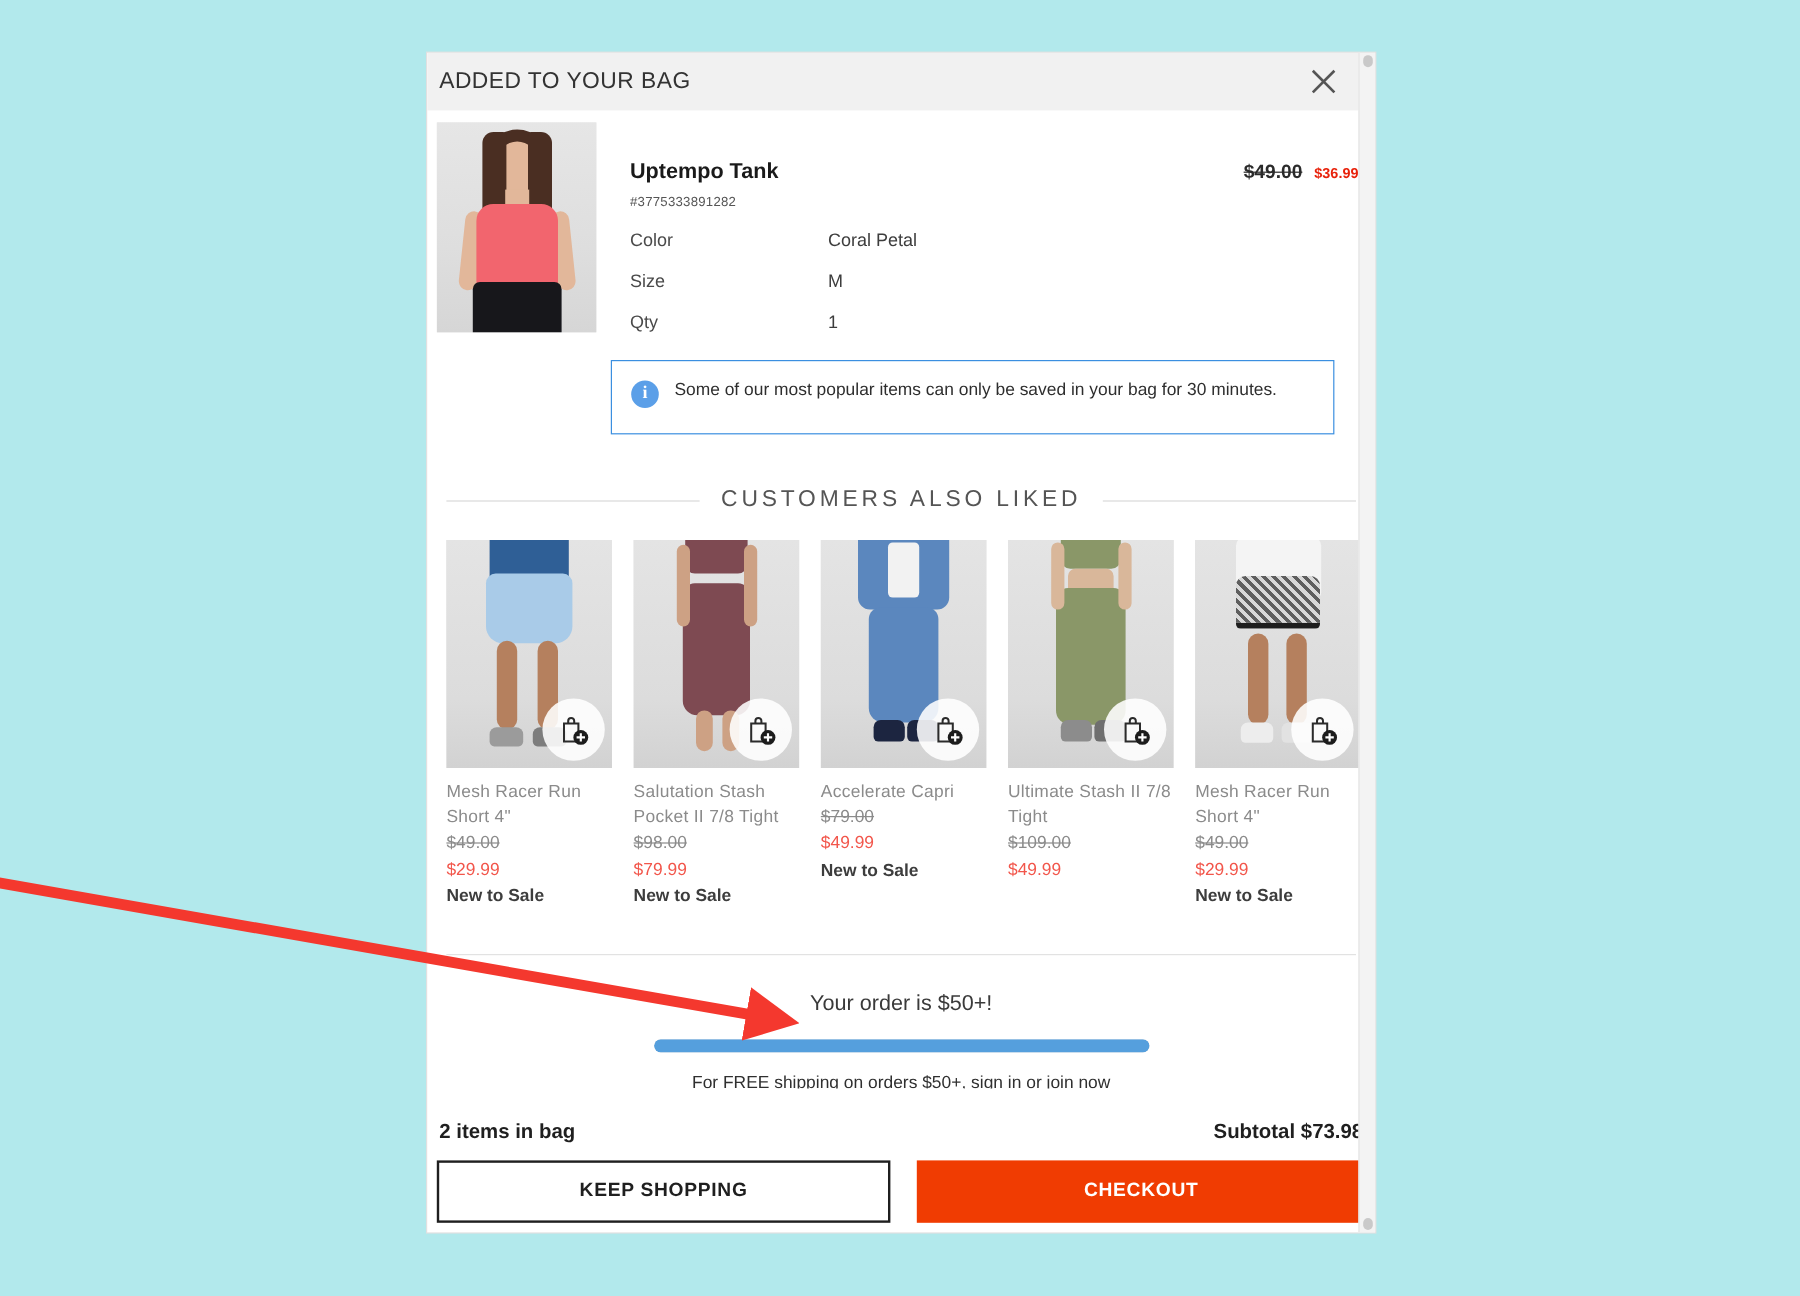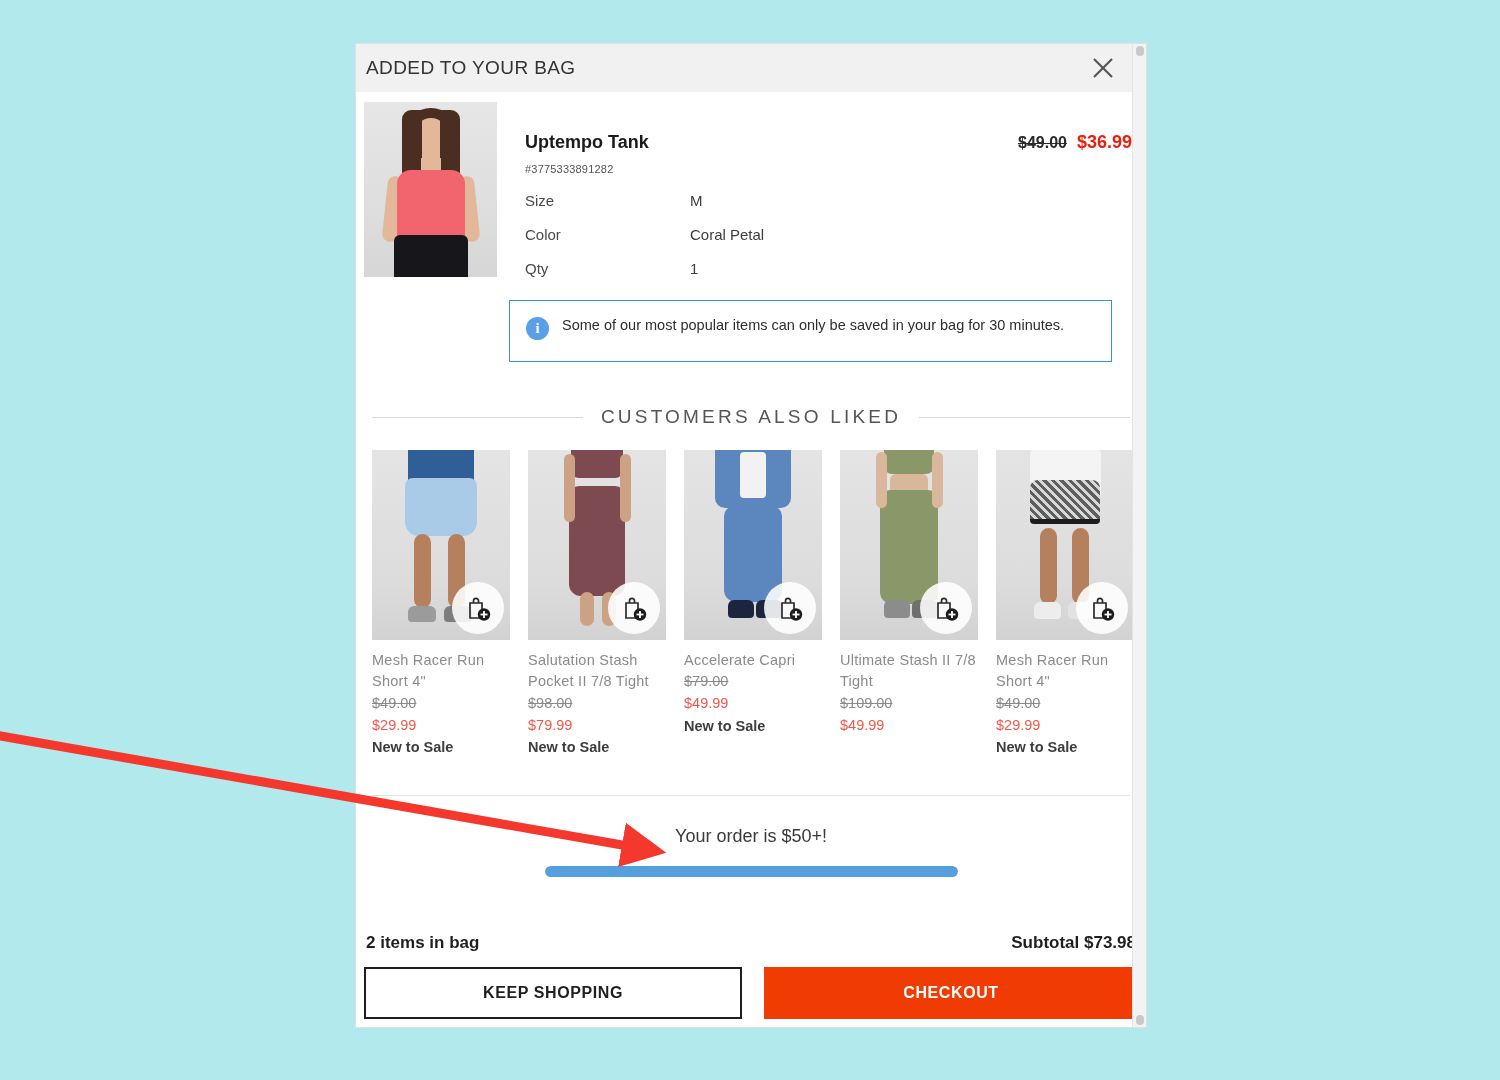--- a/index.html
+++ b/index.html
@@ -202,21 +202,21 @@
     align-items: baseline;
     padding-right: 6px;
   }
   .price-was {
     font-size: 16px;
     font-weight: 700;
     color: #2b2b2b;
     text-decoration: line-through;
   }
   .price-now {
-    font-size: 18px;
+    font-size: 12px;
     font-weight: 700;
     color: #e8210a;
   }
   #product-sku {
     font-size: 11px;
     color: #555555;
     margin-top: 10px;
     letter-spacing: 0.2px;
   }
   .attr-row {
@@ -510,26 +510,26 @@
         <div id="product-title-row">
           <div id="product-name">Uptempo Tank</div>
           <div id="product-price-group">
             <span class="price-was">$49.00</span>
             <span class="price-now">$36.99</span>
           </div>
         </div>
         <div id="product-sku">#3775333891282</div>
 
         <div class="attr-row">
+          <span class="attr-label">Color</span>
+          <span class="attr-value">Coral Petal</span>
+        </div>
+        <div class="attr-row">
           <span class="attr-label">Size</span>
           <span class="attr-value">M</span>
-        </div>
-        <div class="attr-row">
-          <span class="attr-label">Color</span>
-          <span class="attr-value">Coral Petal</span>
         </div>
         <div class="attr-row">
           <span class="attr-label">Qty</span>
           <span class="attr-value">1</span>
         </div>
       </div>
     </div>
 
     <div id="info-notice">
       <div id="info-icon">i</div>
@@ -672,20 +672,23 @@
       </div>
 
     </div>
 
     <div id="ship-divider"></div>
     <div id="ship-block">
       <div id="ship-status">Your order is $50+!</div>
       <div id="ship-bar-wrap">
         <div id="ship-bar-fill" style="width: 100%;"></div>
       </div>
+      <div id="ship-note">
+        <span>For FREE shipping on orders $50+, </span><a>sign in</a><span> or </span><a>join now</a>
+      </div>
     </div>
   </div>
 
   <div id="modal-footer">
     <div id="footer-summary">
       <div id="bag-count">2 items in bag</div>
       <div id="subtotal">Subtotal $73.98</div>
     </div>
     <div id="footer-actions">
       <button id="keep-shopping-btn">KEEP SHOPPING</button>

